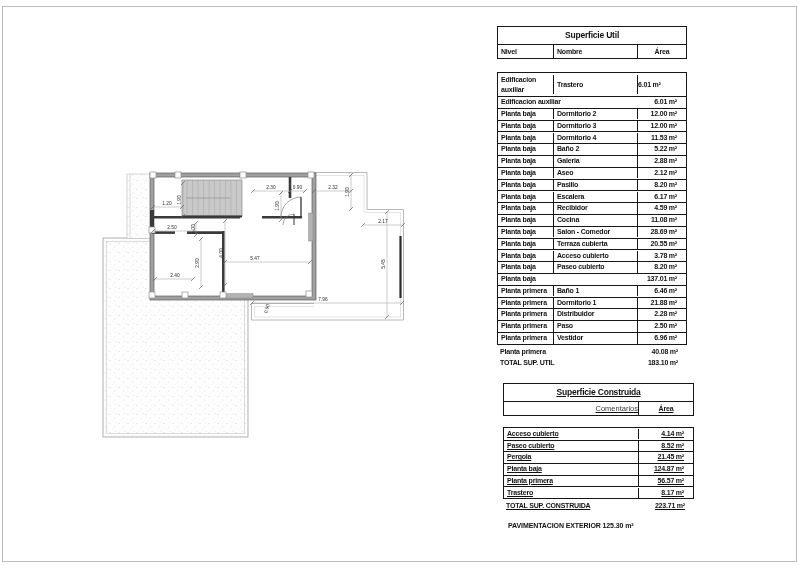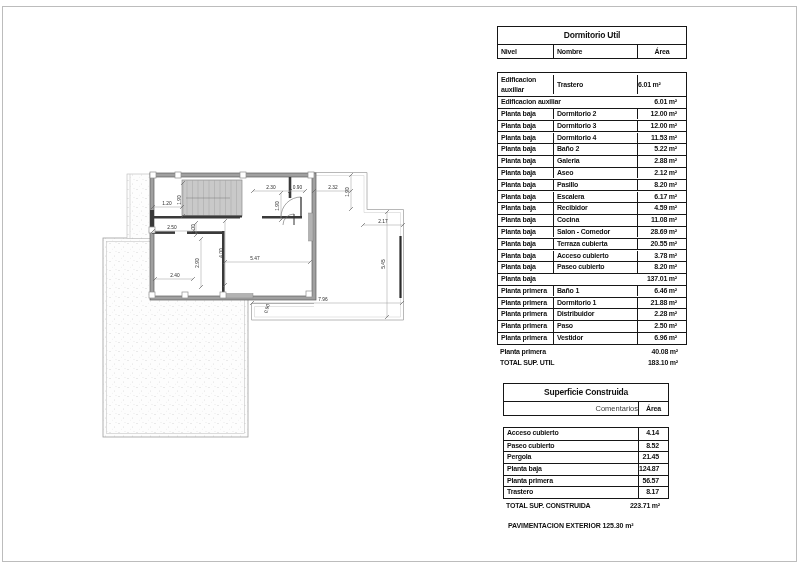--- a/index.html
+++ b/index.html
@@ -4,21 +4,21 @@
 <style>
   * { box-sizing: border-box; margin: 0; padding: 0; }
   html,body { width:799px; height:565px; background:#ffffff;
     font-family:"Liberation Sans", sans-serif; overflow:hidden; position:relative; }
   .page-border { position:absolute; left:2px; top:6px; width:795px; height:556px;
     border:1px solid #bcbcbc; pointer-events:none; }
 
   
   .sheet-table { position:absolute; color:#111; }
   .tbl-util { left:497px; top:26px; width:190px; }
-  .tbl-cons { left:503px; top:383px; width:166px; }
+  .tbl-cons { left:503px; top:383px; width:191px;text-decoration:underline; }
   .t-head { border:1px solid #161616; }
   .t-title { text-align:center; font-weight:700; font-size:8.5px; letter-spacing:-0.2px;
     height:17px; line-height:17px; }
   .t-cols { display:grid; border-top:1px solid #161616; height:14px; line-height:13px;
     font-weight:700; font-size:7px; letter-spacing:-0.2px; }
   .tbl-util .t-cols { grid-template-columns:56px 84px 1fr; }
   .tbl-cons .t-cols { grid-template-columns:135px 1fr; }
   .t-cols .c { padding-left:3px; border-right:1px solid #161616; }
   .t-cols .c:last-child { border-right:none; text-align:center; padding-left:0; }
   .t-cols .c.center { text-align:center; padding-left:0; }
@@ -205,21 +205,21 @@
       <text x="165" y="99.5" text-anchor="middle">5.47</text>
       <text x="85" y="116.5" text-anchor="middle">2.40</text>
       <text x="294.5" y="104" text-anchor="middle" transform="rotate(-90 294.5 104)">5.45</text>
       <text x="233" y="140.5" text-anchor="middle">7.96</text>
       <text x="178.5" y="149" text-anchor="middle" transform="rotate(-75 178.5 149)">0.90</text>
     </g>
 </svg>
 
 <div class="sheet-table tbl-util">
   <div class="t-head">
-    <div class="t-title">Dormitorio Util</div>
+    <div class="t-title">Superficie Util</div>
     <div class="t-cols">
       <div class="c">Nivel</div>
       <div class="c">Nombre</div>
       <div class="c">Área</div>
     </div>
   </div>
   <div class="t-body" id="util-body">
       <div class="row data3 tall">
         <div class="cell lv">Edificacion auxiliar</div>
         <div class="cell nm">Trastero</div>

